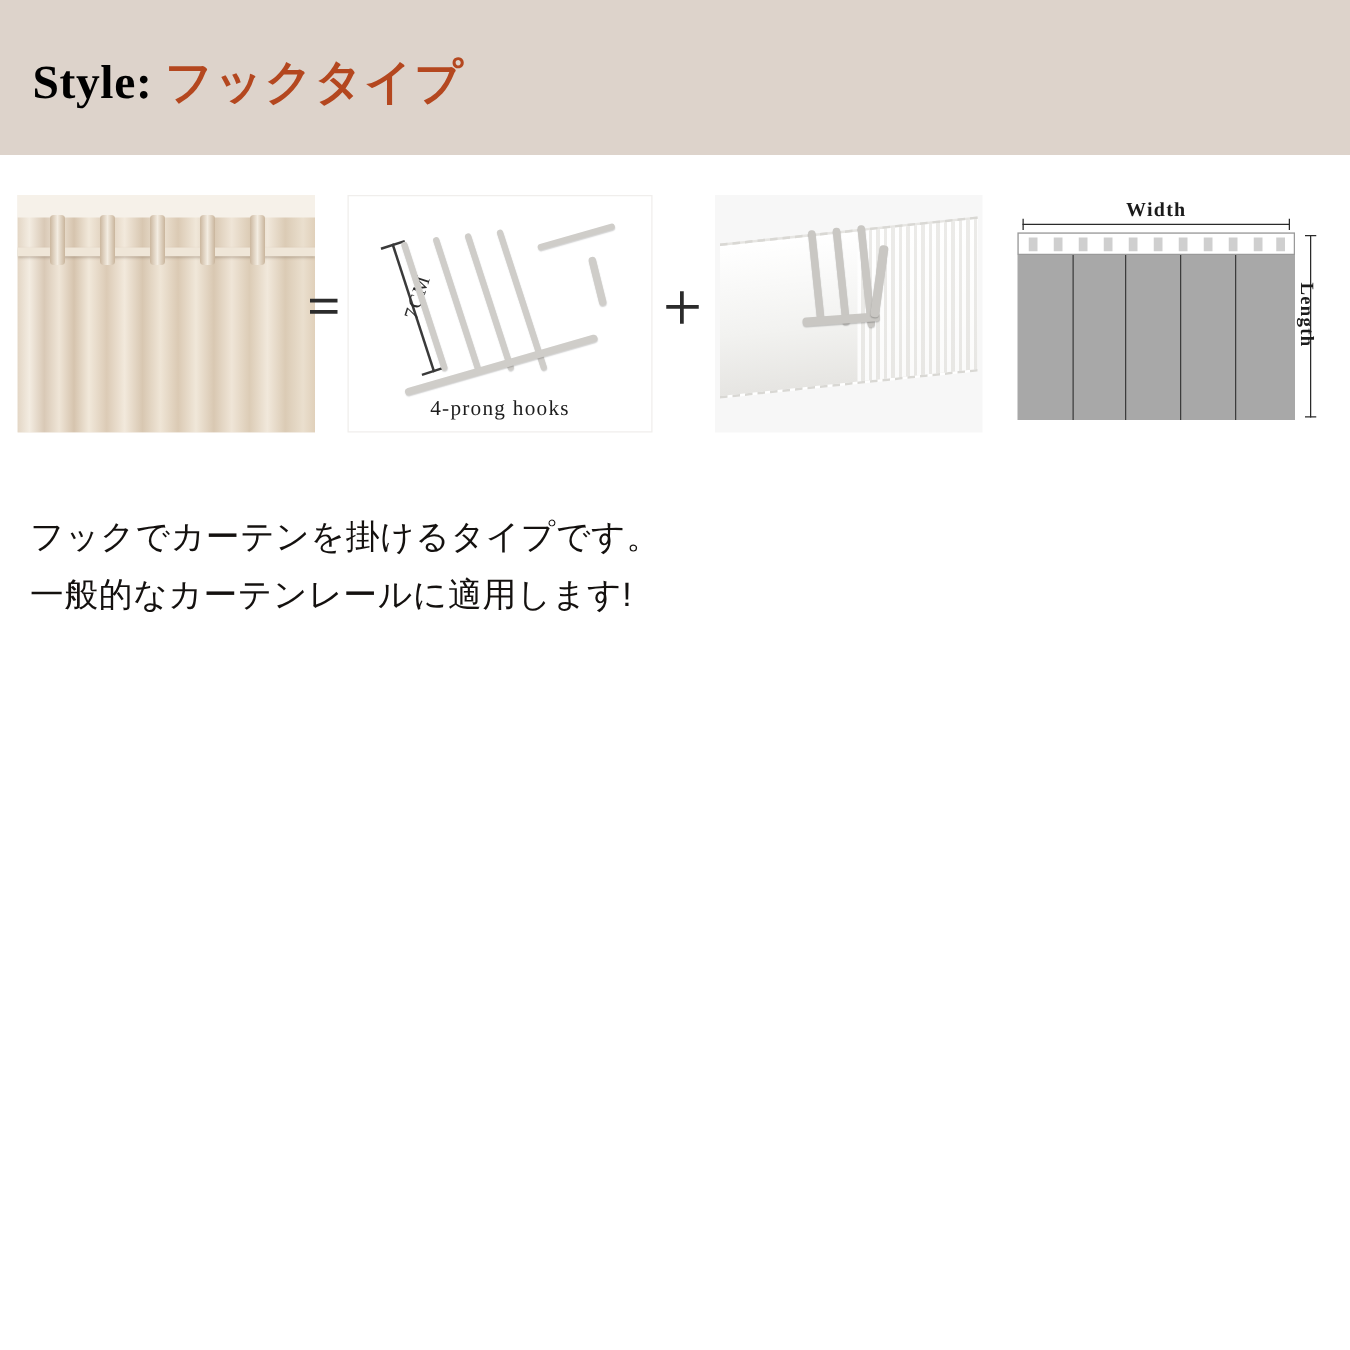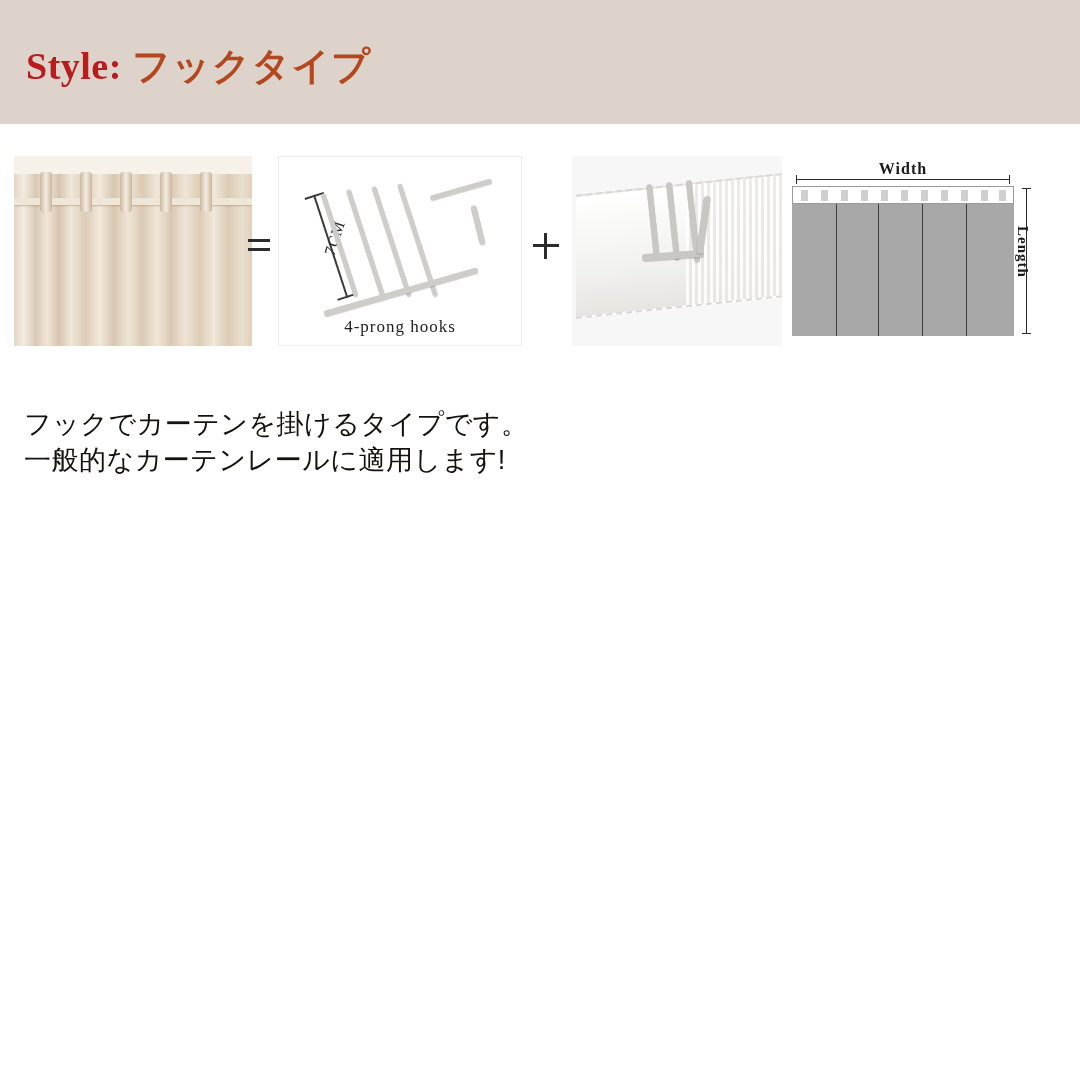--- a/index.html
+++ b/index.html
@@ -33,21 +33,21 @@
     position: absolute;
     left: 26px;
     top: 44px;
     font-size: 38px;
     line-height: 44px;
     white-space: nowrap;
   }
   .header-title .label {
     font-family: "Liberation Serif", serif;
     font-weight: bold;
-    color: #b91c1c;
+    color: #000000;
     letter-spacing: 0.5px;
   }
   .header-title .value {
     font-family: "Liberation Sans", sans-serif;
     font-weight: bold;
     color: #b4471f;
     letter-spacing: 1px;
     margin-left: 10px;
     margin-top: 29px;
   }
@@ -226,21 +226,21 @@
   }
   .tape-hook {
     position: absolute;
     background: #c9c7c3;
     border-radius: 3px;
     box-shadow: 0 1px 1px rgba(0,0,0,.2);
   }
 
   
   .fig-diagram {
-    left: 782px;
+    left: 804px;
     width: 268px;
     background: #ffffff;
   }
   .diag-body {
     position: absolute;
     left: 10px;
     top: 30px;
     width: 222px;
     height: 150px;
     background: #a8a8a8;
@@ -333,21 +333,21 @@
   .body-text {
     position: absolute;
     left: 24px;
     top: 406px;
     width: 1032px;
   }
   .para {
     font-family: "Liberation Sans", sans-serif;
     color: #14110f;
     font-size: 27px;
-    line-height: 36px;
+    line-height: 47px;
     letter-spacing: 0.5px;
     white-space: pre-wrap;
   }
   .para.block-intro { margin: 0 0 0 0; }
   .para.block-howto { margin: 128px 0 0 0; }
   .para.block-note {
     margin: 42px 0 0 0;
     color: #b4471f;
     font-weight: bold;
     font-size: 27px;

